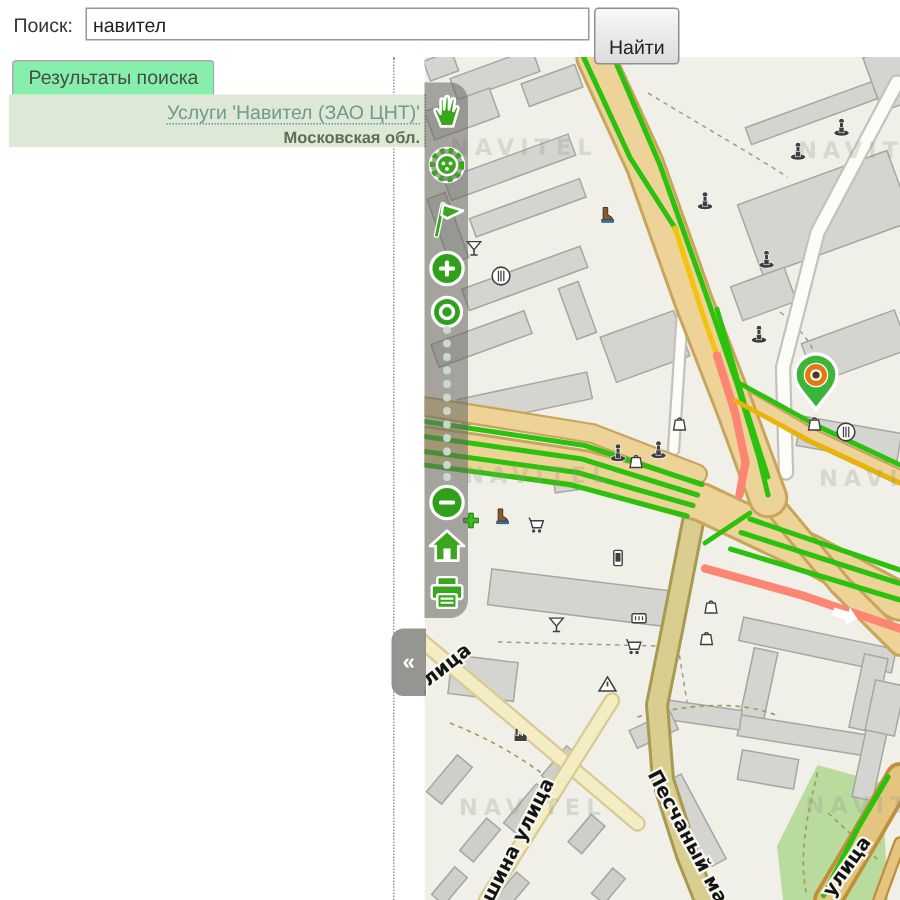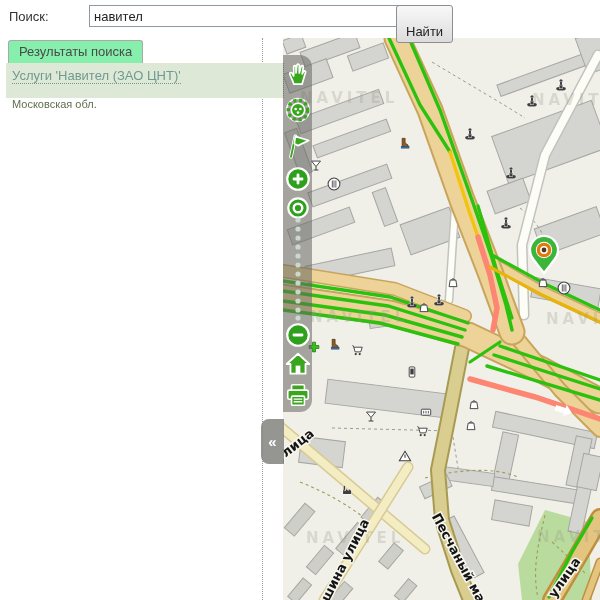--- a/index.html
+++ b/index.html
@@ -4,36 +4,36 @@
 <style>
   html,body{margin:0;padding:0;}
   body{width:600px;height:600px;position:relative;background:#fff;
        font-family:"Liberation Sans",sans-serif;overflow:hidden;}
 
   
   .topbar{position:absolute;left:0;top:0;width:600px;height:38px;background:#fff;z-index:30;}
   .search-label{position:absolute;left:9px;top:9px;font-size:13px;color:#333;}
   .search-input{position:absolute;left:57px;top:5px;width:326px;height:18px;
     border:1px solid #8a9aa6;font-size:13px;padding:1px 4px;color:#222;
-    font-family:"Liberation Sans",sans-serif;margin-left:32px;}
+    font-family:"Liberation Sans",sans-serif;}
   .search-btn{position:absolute;left:396px;top:5px;height:23px;padding:18px 9px;
     font-size:13px;color:#222;background:linear-gradient(#f8f8f8,#dcdcdc);
     border:1px solid #8e8e8e;border-radius:3px;font-family:"Liberation Sans",sans-serif;}
 
   
   .panel-divider{position:absolute;left:262px;top:38px;bottom:0;width:0;
     border-left:1px dotted #9a9a9a;z-index:5;}
   .results-tab{position:absolute;left:8px;top:40px;padding:3px 10px 4px 10px;
     background:#86efac;border:1px solid #a9a9a9;border-bottom:none;
     border-radius:3px 3px 0 0;font-size:13px;color:#4a4a4a;z-index:10;}
   .result-row{position:absolute;left:6px;top:63px;width:268px;height:30px;
-    background:#dee8d7;border-right:1px dotted #8f8f8f;padding:3px 3px 2px 6px;z-index:8;}
+    background:#dee8d7;border-right:1px dotted #8f8f8f;padding:3px 3px 2px 6px;z-index:8;text-align:right;}
   .result-link{font-size:13px;color:#6f9a8e;border-bottom:1px dotted #6f9a8e;
     text-decoration:none;display:inline-block;line-height:15px;}
-  .result-sub{font-size:11px;font-weight:normal;color:#5f6f4f;margin-top:14px;}
+  .result-sub{font-size:11px;font-weight:bold;color:#5f6f4f;margin-top:2px;}
 
   
   .map{position:absolute;left:283px;top:38px;width:317px;height:562px;z-index:1;}
 
   
   .map-toolbar{position:absolute;left:283px;top:55px;width:29px;height:357px;
     background:rgba(100,100,96,0.55);border-radius:0 12px 12px 0;z-index:20;}
   .tool{position:absolute;left:284px;width:28px;height:28px;z-index:21;cursor:pointer;}
   .collapse-btn{position:absolute;left:261px;top:419px;width:23px;height:45px;
     background:rgba(130,130,127,0.85);border-radius:8px 0 0 8px;color:#fff;

